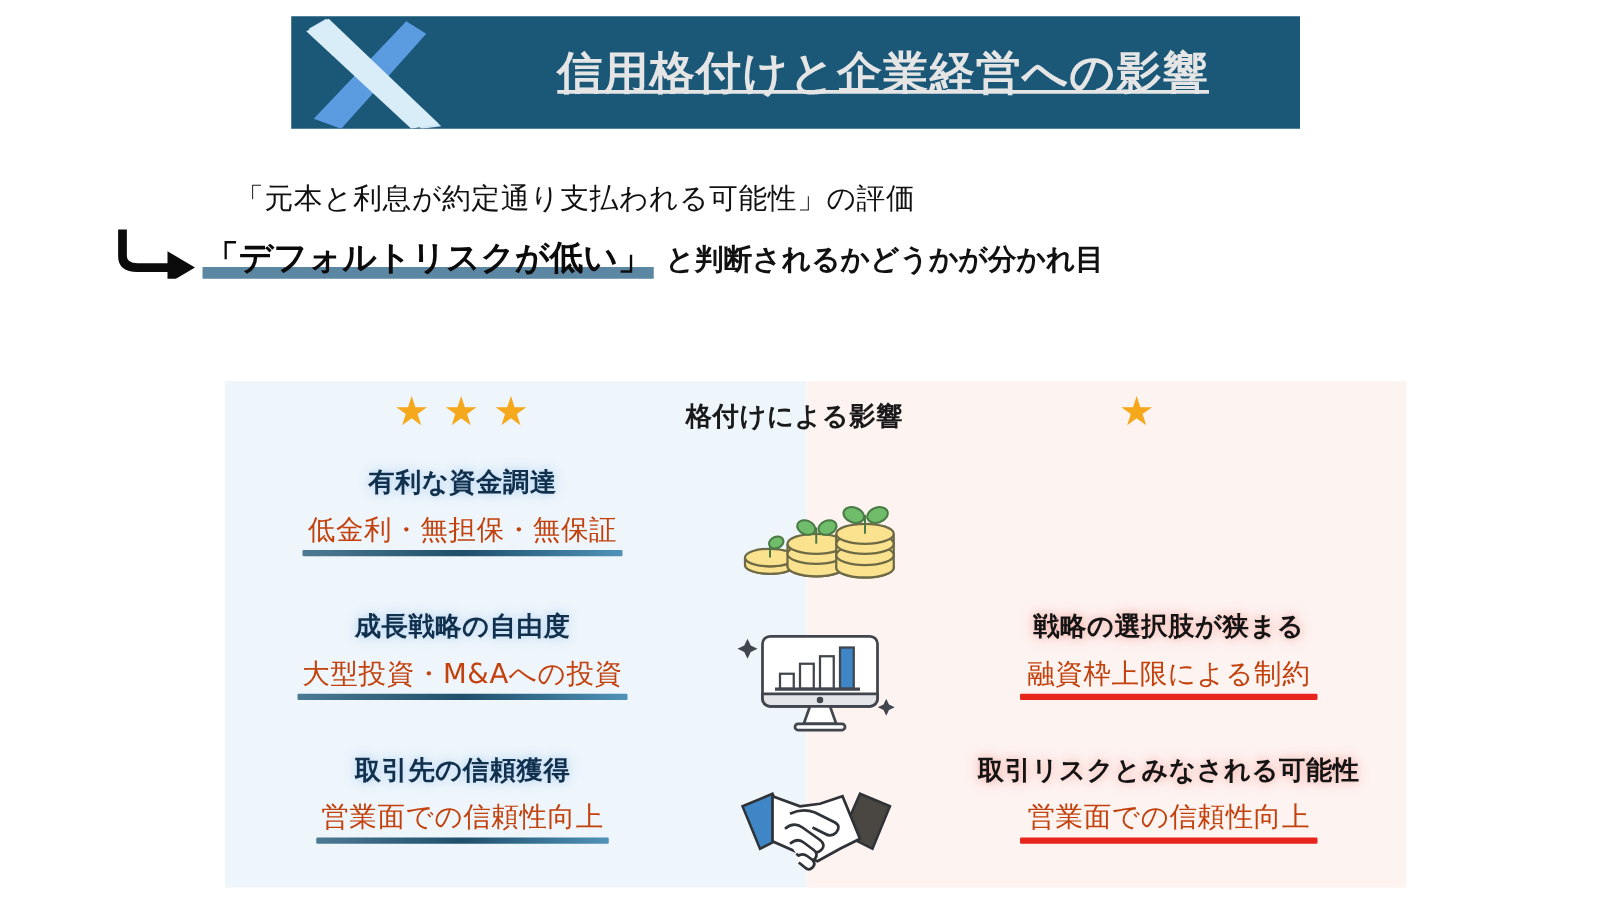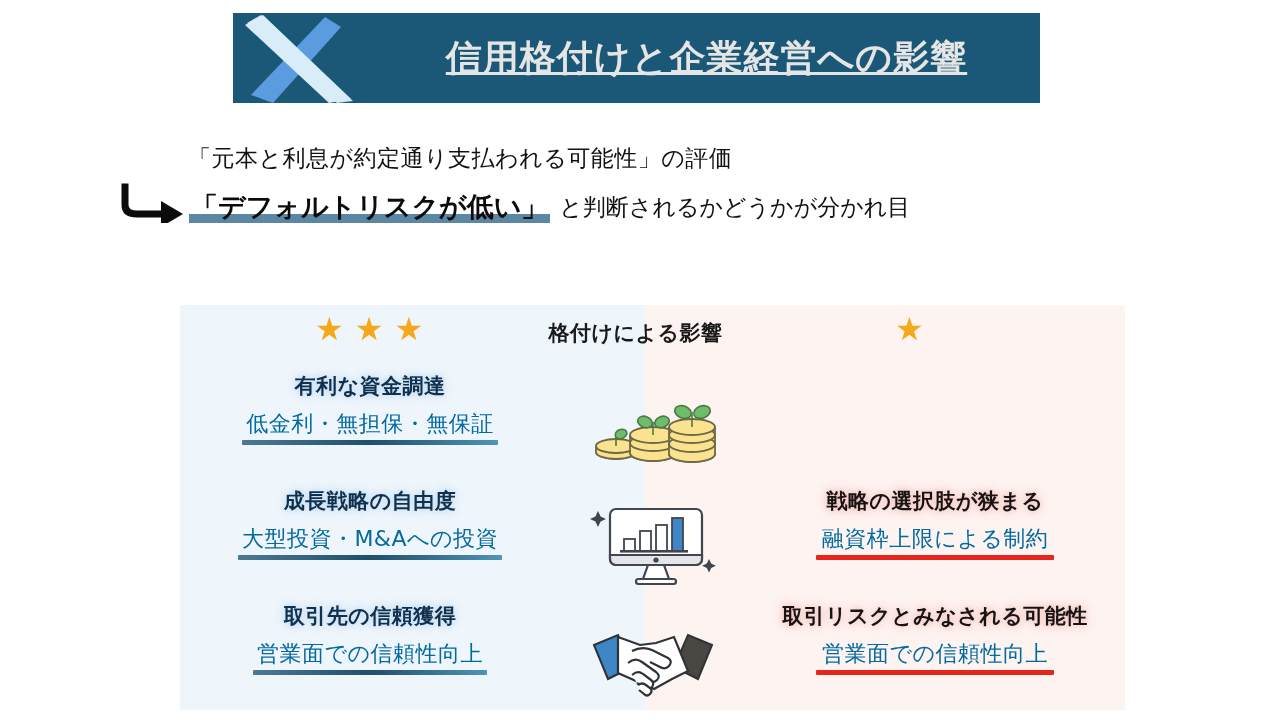--- a/index.html
+++ b/index.html
@@ -25,30 +25,30 @@
     text-decoration:underline;
   }
 
   
   #subtitle-block{ position:absolute; left:0; top:143px; width:1068px; }
   #subtitle-line1{
     padding-left:188px; font-size:23px; color:#111; font-weight:500;
     letter-spacing:0.5px; white-space:nowrap;
   }
   #subtitle-line2{
-    margin-top:9px; padding-left:113px;
+    margin-top:9px; padding-left:86px;
     display:flex; align-items:flex-end; white-space:nowrap;
   }
   #arrow-icon{ width:72px; height:40px; margin-right:4px; flex:none; }
   .hl-strong{
     font-size:27px; font-weight:bold; color:#0b0b0b; letter-spacing:0px;
     background:linear-gradient(to top,#5b87a3 0,#5b87a3 9px,transparent 9px);
     padding:0 2px 1px 2px; line-height:1.15;
   }
-  #subtitle-tail{ font-size:23px; color:#111; font-weight:400; margin-left:9px;text-align:right; }
+  #subtitle-tail{ font-size:23px; color:#111; font-weight:700; margin-left:9px;text-align:right; }
 
   
   #compare-panel{
     position:absolute; left:180px; top:305px; width:945px; height:405px;
   }
   #panel-left-bg{
     position:absolute; left:0; top:0; width:465px; height:100%;
     background:#eef5fb;
   }
   #panel-right-bg{
@@ -84,21 +84,21 @@
   }
   .cell-left .cell-heading{
     color:#10304d;
     text-shadow:0 0 7px #bcd8f2, 0 0 12px #cde4f8;
   }
   .cell-right .cell-heading{
     color:#141414;
     text-shadow:0 0 7px #f7b9b2, 0 0 13px #f8c9c3;
   }
   .cell-sub{
-    margin-top:10px; font-size:22px; color:#0369a1; font-weight:500;
+    margin-top:10px; font-size:22px; color:#c2410c; font-weight:500;
     letter-spacing:0.5px; white-space:nowrap; display:inline-block;
     padding-bottom:6px; position:relative;
   }
   .cell-left .cell-sub::after{
     content:""; position:absolute; left:-4px; right:-4px; bottom:0; height:5px;
     background:linear-gradient(to right,#4d7a93,#1f4f6b,#4f93b8);
     border-radius:1px;
   }
   .cell-right .cell-sub::after{
     content:""; position:absolute; left:-6px; right:-6px; bottom:0; height:5px;

